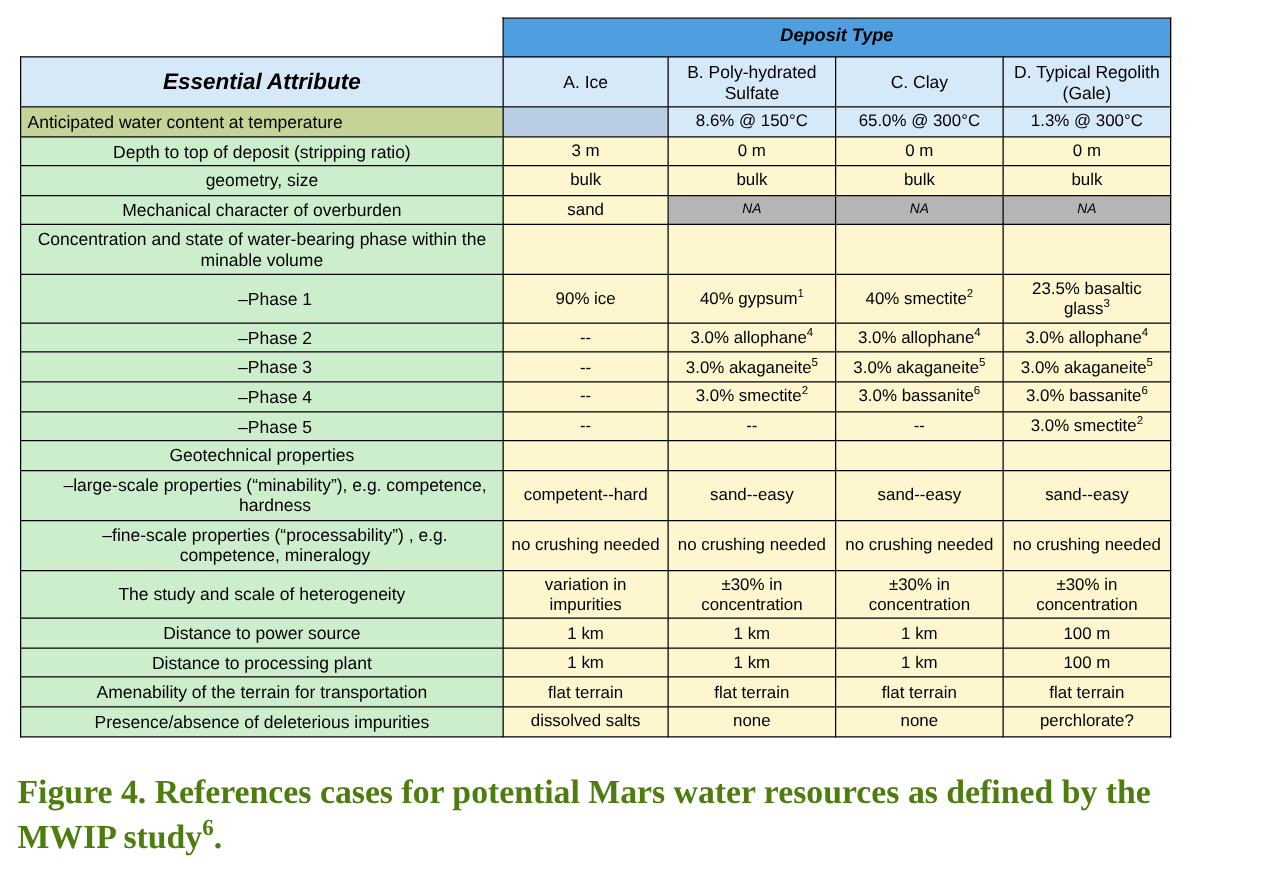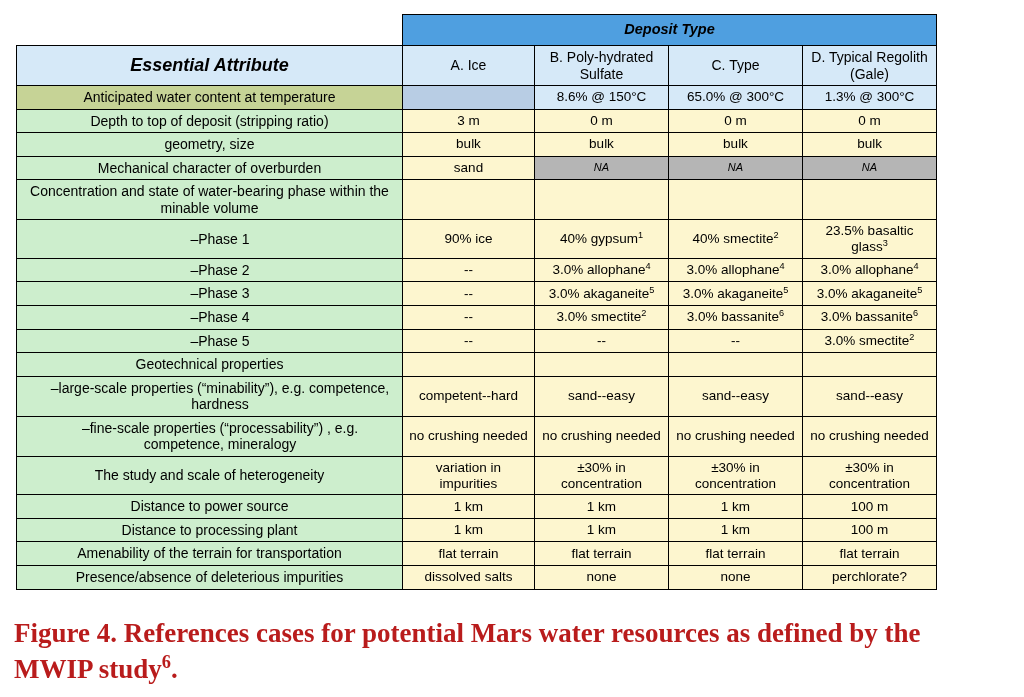--- a/index.html
+++ b/index.html
@@ -68,21 +68,21 @@
     text-align: center;
     font-size: 14px;
   }
   .attr {
     background: #cdeecd;
     text-align: center;
     font-size: 14px;
   }
   .attr-olive {
     background: #c6d396;
-    text-align: center;
+    text-align: left;
     font-size: 14px;
   }
   .val {
     background: #fdf6cf;
     text-align: center;
     font-size: 13.5px;
   }
   .val-blue {
     background: #b8cde4;
     text-align: center;
@@ -112,21 +112,21 @@
   }
   .caption {
     position: absolute;
     left: 14px;
     top: 616px;
     width: 990px;
     font-family: "Liberation Serif", serif;
     font-weight: bold;
     font-size: 27px;
     line-height: 1.32;
-    color: #b91c1c;
+    color: #4d7c0f;
   }
 </style>
 </head>
 <body>
 
 <div id="sheet">
 
   <table class="mwip">
     <colgroup>
       <col class="c0">
@@ -137,21 +137,21 @@
     </colgroup>
     <tbody id="tbody">
         <tr>
           <td class="blank-cell"></td>
           <td colspan="4" class="dep-head">Deposit Type</td>
         </tr>
         <tr>
           <td class="attr-head">Essential Attribute</td>
           <td class="col-head">A. Ice</td>
           <td class="col-head">B. Poly-hydrated Sulfate</td>
-          <td class="col-head">C. Type</td>
+          <td class="col-head">C. Clay</td>
           <td class="col-head">D. Typical Regolith (Gale)</td>
         </tr>
         <tr>
           <td class="attr-olive">Anticipated water content at temperature</td>
           <td class="val-blue"></td>
           <td class="val-lightblue">8.6% @ 150°C</td>
           <td class="val-lightblue">65.0% @ 300°C</td>
           <td class="val-lightblue">1.3% @ 300°C</td>
         </tr>
         <tr>

